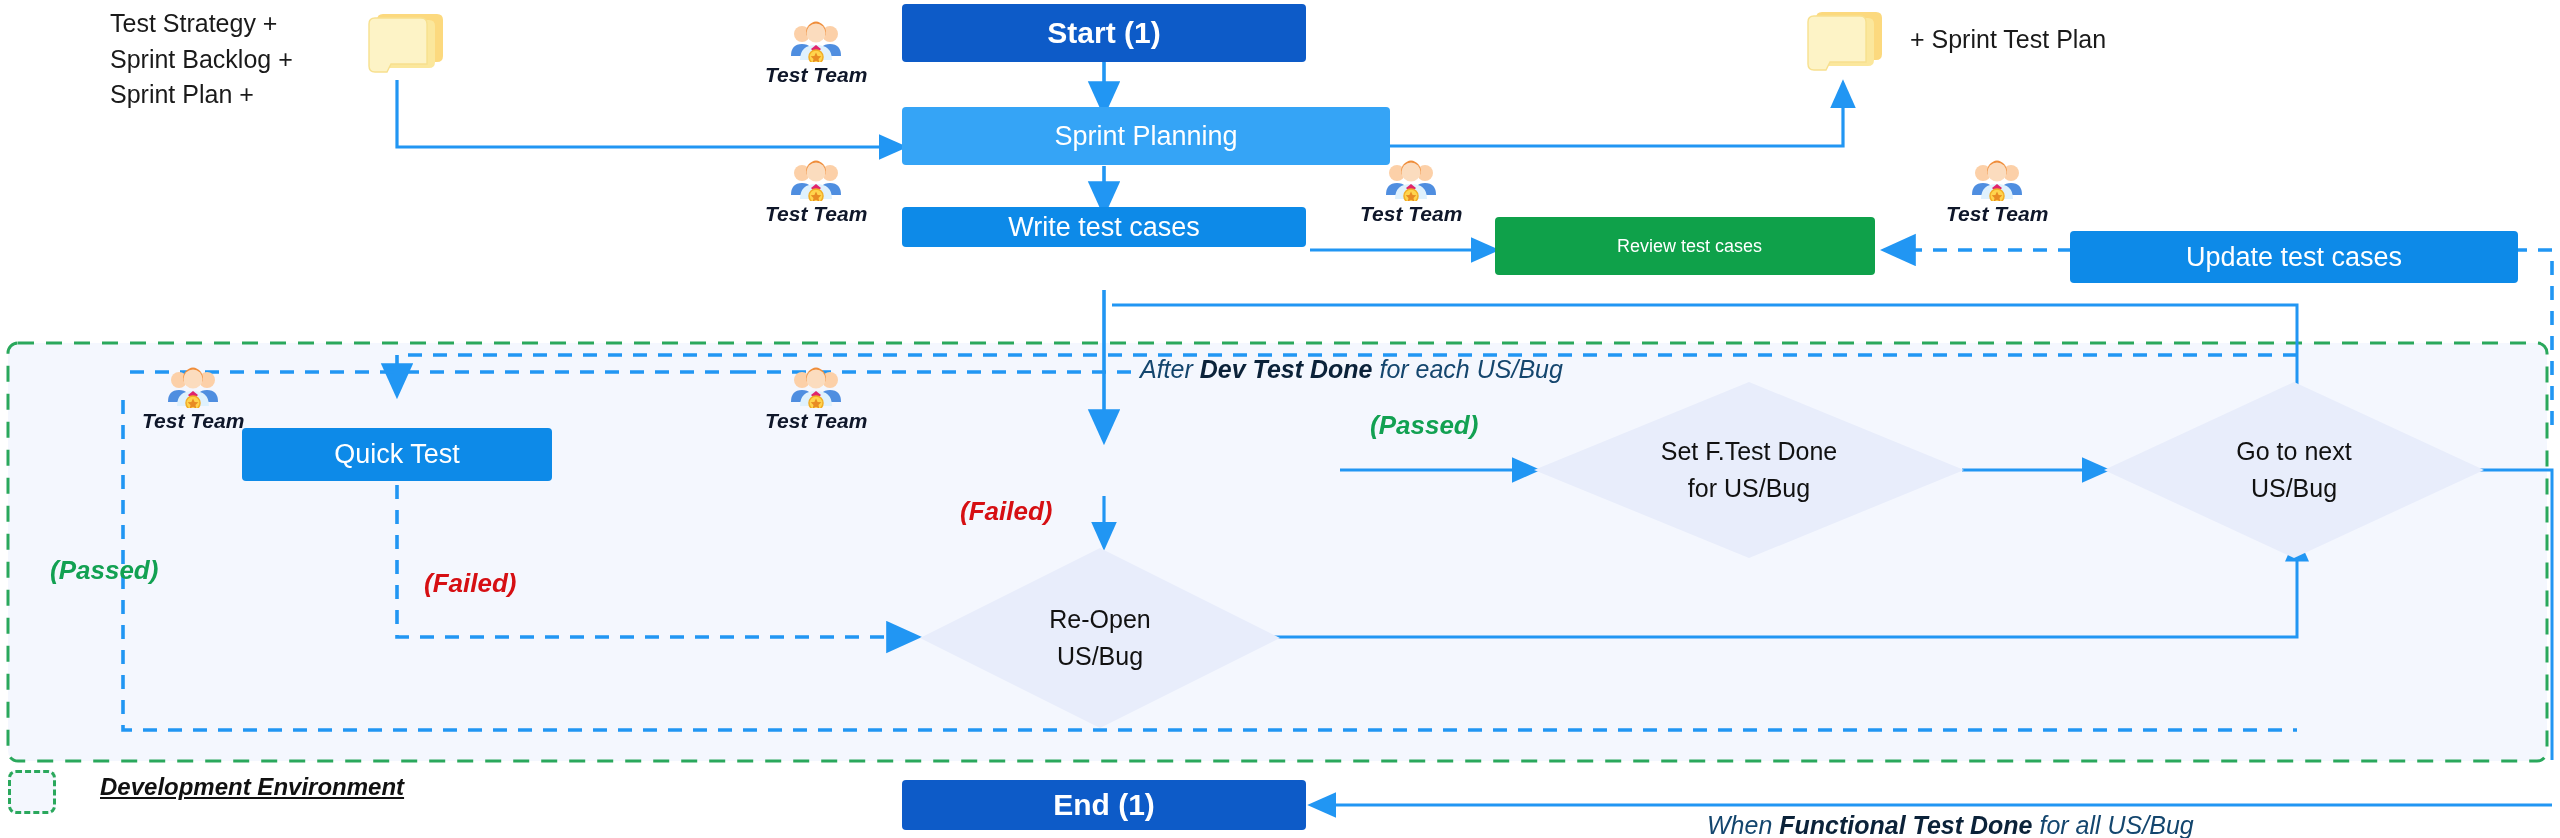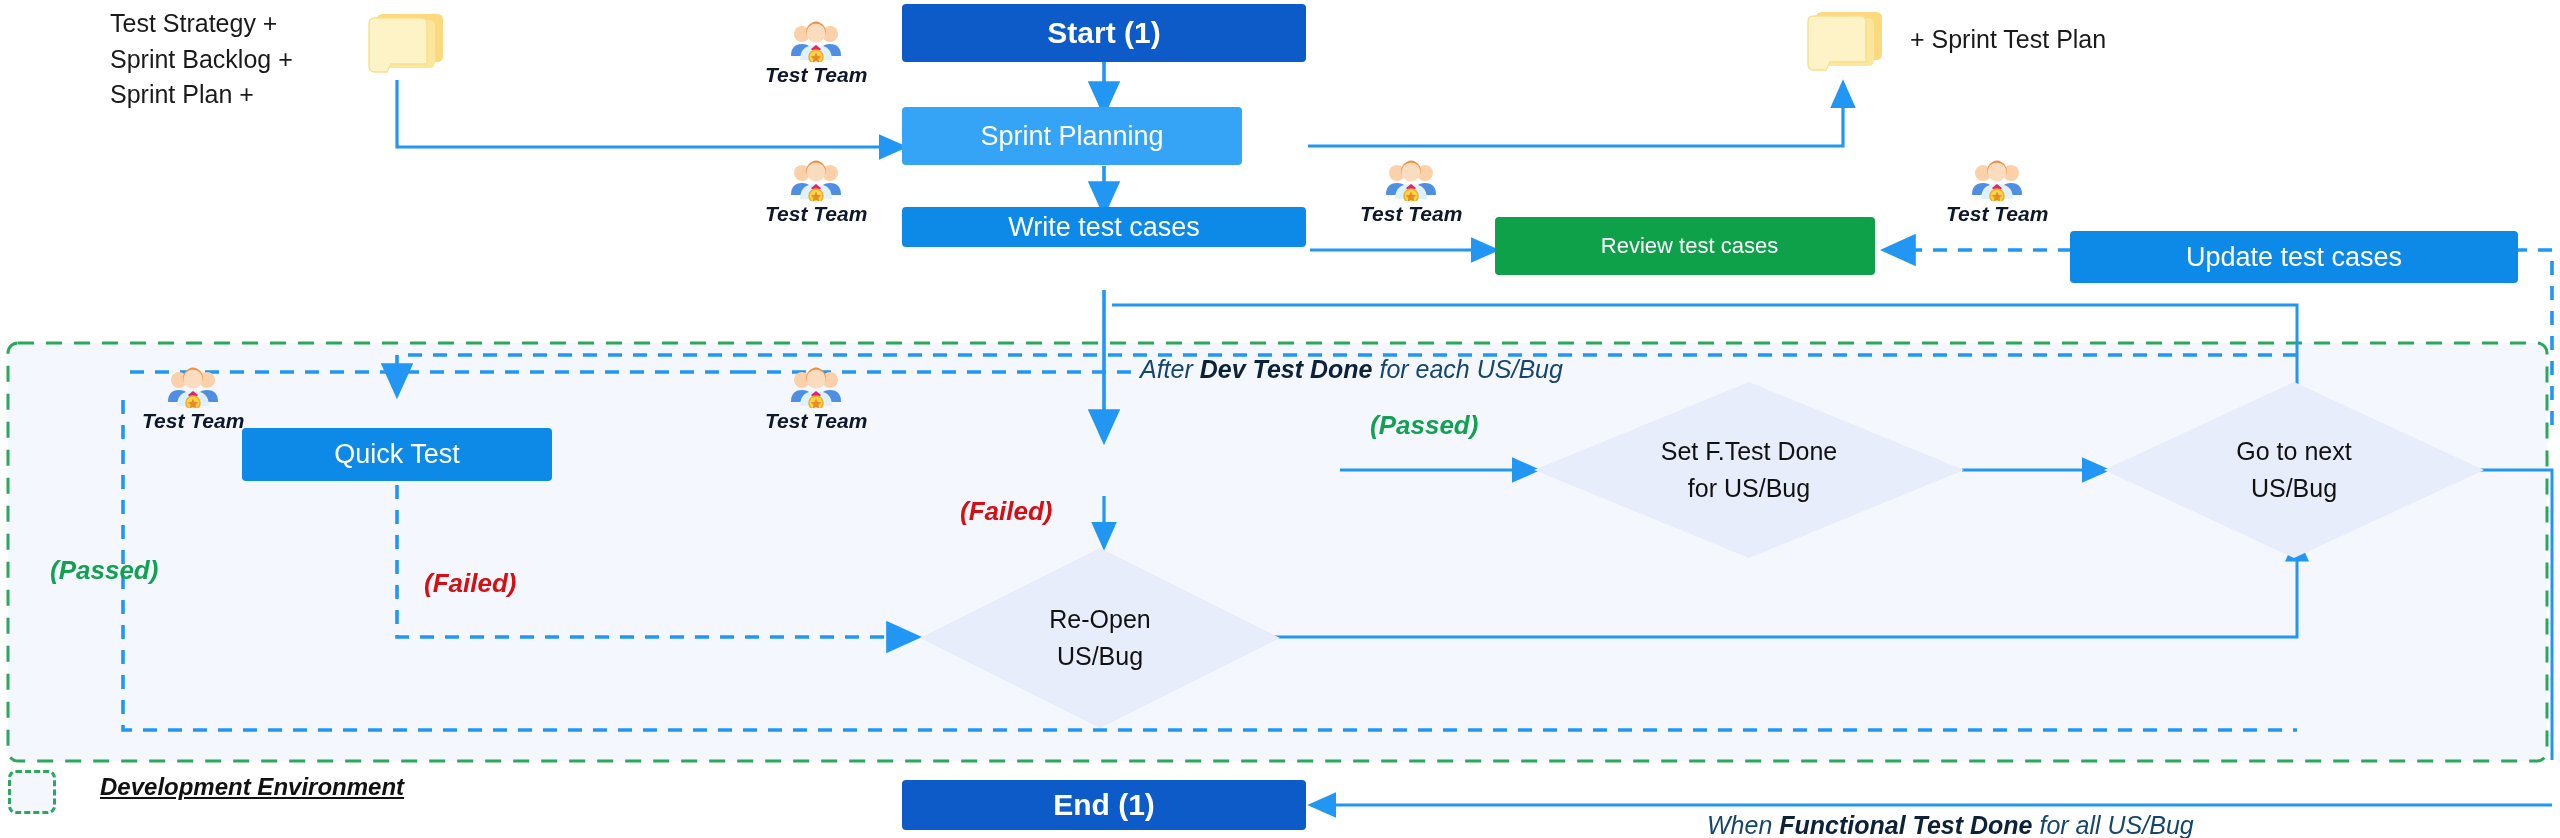--- a/index.html
+++ b/index.html
@@ -6,21 +6,21 @@
   body{width:2560px;height:838px;position:relative;overflow:hidden;
        font-family:"Liberation Sans", sans-serif;}
   #stage{position:absolute;left:0;top:0;width:2560px;height:838px;}
   svg.layer{position:absolute;left:0;top:0;width:2560px;height:838px;pointer-events:none;}
   .node{position:absolute;display:flex;align-items:center;justify-content:center;
         text-align:center;box-sizing:border-box;}
   .rect{border-radius:4px;color:#ffffff;}
   .rect.start,.rect.end{background:#0d5bc8;font-weight:bold;font-size:30px;}
   .rect.lightblue{background:#35a4f6;font-size:27px;}
   .rect.blue{background:#0d8ae8;font-size:27px;}
-  .rect.green{background:#0fa14a;font-size:22px;padding-left:9px;}
+  .rect.green{background:#0fa14a;font-size:18px;padding-left:9px;}
   .diamond-wrap{position:absolute;}
   .diamond-bg{position:absolute;left:0;top:0;width:100%;height:100%;
       background:#e8edfb;clip-path:polygon(50% 0%,100% 50%,50% 100%,0% 50%);
       border-radius:8px;}
   .diamond-txt{position:absolute;left:0;top:0;width:100%;height:100%;
       display:flex;flex-direction:column;align-items:center;justify-content:center;
       color:#111;font-size:25px;line-height:1.5;}
   .persona{position:absolute;display:flex;flex-direction:column;align-items:center;}
   .persona .plabel{font-style:italic;font-weight:bold;font-size:21px;color:#0f172a;
       margin-top:1px;white-space:nowrap;}
@@ -204,21 +204,21 @@
       <path d="M12,44 q0,-15 16,-15 q16,0 16,15 z" fill="#dff1fd"></path>
       <path d="M28,29 l5,4 l-5,5 l-5,-5 z" fill="#e0246c"></path>
       <circle cx="28" cy="41" r="7" fill="#ffd44d" stroke="#f2ad25" stroke-width="1.5"></circle>
       <path d="M28,36.5 l1.6,3.4 l3.7,.4 l-2.8,2.6 .8,3.7 -3.3,-1.9 -3.3,1.9 .8,-3.7 -2.8,-2.6 3.7,-.4z" fill="#e88b23"></path>
     </svg>
     <span class="plabel">Test Team</span>
   </div>
 
   <div class="node rect start" style="left:902px;top:4px;width:404px;height:58px;">Start (1)</div>
 
-  <div class="node rect lightblue" style="left:902px;top:107px;width:340px;height:58px;">Sprint Planning</div>
+  <div class="node rect lightblue" style="left:902px;top:107px;width:488px;height:58px;">Sprint Planning</div>
 
   <div class="node rect blue" style="left:902px;top:207px;width:404px;height:40px;">Write test cases</div>
 
   <div class="node rect green" style="left:1495px;top:217px;width:380px;height:58px;">Review test cases</div>
 
   <div class="node rect blue" style="left:2070px;top:231px;width:448px;height:52px;">Update test cases</div>
 
   <div class="node rect blue" style="left:242px;top:428px;width:310px;height:53px;">Quick Test</div>
 
 

